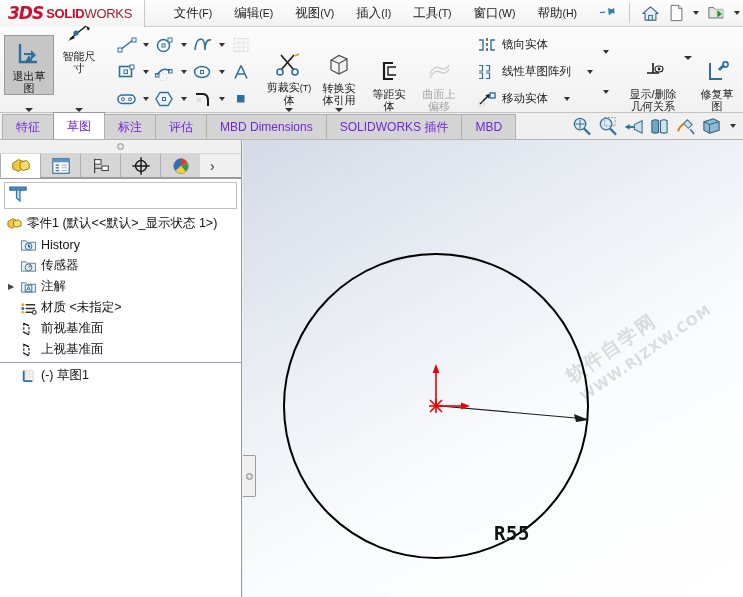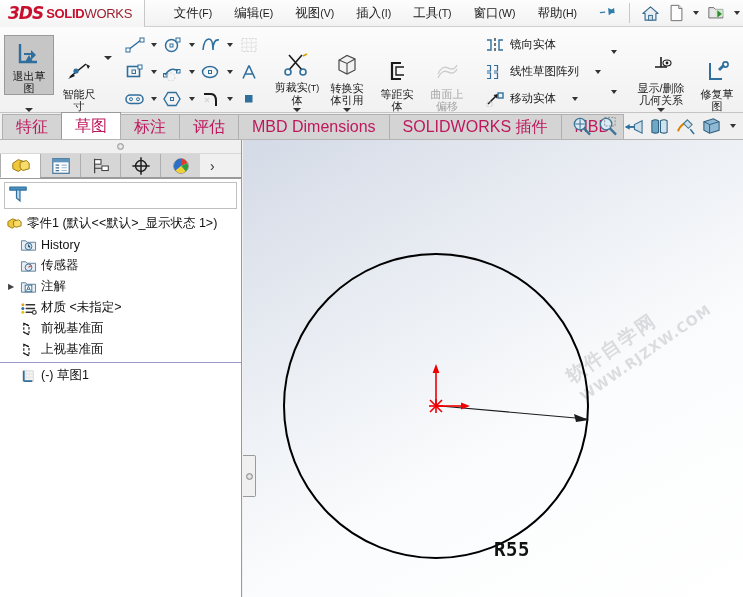--- a/index.html
+++ b/index.html
@@ -88,21 +88,21 @@
   .colcarets { display: flex; flex-direction: column; justify-content: space-around; height: 80px; }
 
   
   .tabstrip {
     position: absolute; left: 0; top: 113px; width: 743px; height: 27px;
     background: #f0f0f0; border-bottom: 1px solid #b4b4b4;
     display: flex; align-items: flex-end;
   }
   .tab {
     height: 25px; display: flex; align-items: center; padding: 12px 13px;
-    font-size: 16px; color: #be185d; background: #d4d4d4;
+    font-size: 12px; color: #6d28d9; background: #d4d4d4;
     border: 1px solid #b0b0b0; border-bottom: none; cursor: pointer;
     white-space: nowrap; margin-right: -1px;
   }
   .tab.active { background: #ffffff; border-color: #9a9a9a; height: 27px; font-weight: normal; }
   .tab:first-child { margin-left: 2px; }
   .vtools {
     position: absolute; right: 4px; top: 3px; display: flex; align-items: center; gap: 5px;
   }
   .vtools .vbtn { cursor: pointer; display: flex; align-items: center; }
 
@@ -248,21 +248,21 @@
               </svg>
           </div>
           <div class="lbl">
             <span>退出草</span><br>
             <span>图</span>
           </div>
         </div>
         <div class="dropcaret"></div>
       </div>
 
-      <div style="display:flex;flex-direction:row;">
+      <div style="display:flex;flex-direction:column;gap:32px;">
         <div class="bigbtn">
           <div class="ico">
             <svg width="30" height="26" viewBox="0 0 30 26">
                 <path d="M6 18 L22 5" stroke="#1b1b1b" stroke-width="1.6"></path>
                 <path d="M4 20 L9 15 L11 17 Z" fill="#1b1b1b"></path>
                 <path d="M22 5 L26 7 L24 10 Z" fill="#1b1b1b"></path>
                 <circle cx="12" cy="12" r="2.6" fill="#2f6f9e"></circle>
               </svg>
           </div>
           <div class="lbl">
@@ -502,21 +502,21 @@
       </div>
       <div class="colcarets" style="margin-left:2px;">
         <div class="caret-sm"></div>
         <div class="caret-sm"></div>
       </div>
     </div>
 
     <div class="rsep"></div>
 
     <div class="rgroup">
-      <div style="display:flex;flex-direction:column;">
+      <div style="display:flex;">
         <div class="bigbtn" style="width:62px;">
           <div class="ico">
             <svg width="30" height="24" viewBox="0 0 30 24">
                 <path d="M15 3 L15 13 M9 13 L21 13" stroke="#1b1b1b" stroke-width="1.6"></path>
                 <ellipse cx="21" cy="9" rx="4" ry="3" fill="#fff" stroke="#1b1b1b" stroke-width="1.1"></ellipse>
                 <circle cx="21" cy="9" r="1.4" fill="#1b1b1b"></circle>
               </svg>
           </div>
           <div class="lbl" style="width:64px;">
             <span>显示/删除</span><br>
@@ -780,20 +780,20 @@
         <polygon points="227,266 218,262.6 218,269.4" fill="#ee0000"></polygon>
         <g stroke="#ee0000" stroke-width="1.6">
           <line x1="187" y1="260" x2="199" y2="272"></line>
           <line x1="199" y1="260" x2="187" y2="272"></line>
           <line x1="193" y1="259" x2="193" y2="273"></line>
           <line x1="186" y1="266" x2="200" y2="266"></line>
         </g>
       </g>
     </svg>
 
-    <div class="dimtext" style="left:251px; top:398px;">R55</div>
+    <div class="dimtext" style="left:251px; top:382px;">R55</div>
 
     <div class="splitter-handle">
       <div class="d"></div>
     </div>
   </div>
 
 </div>
 
 </body></html>

